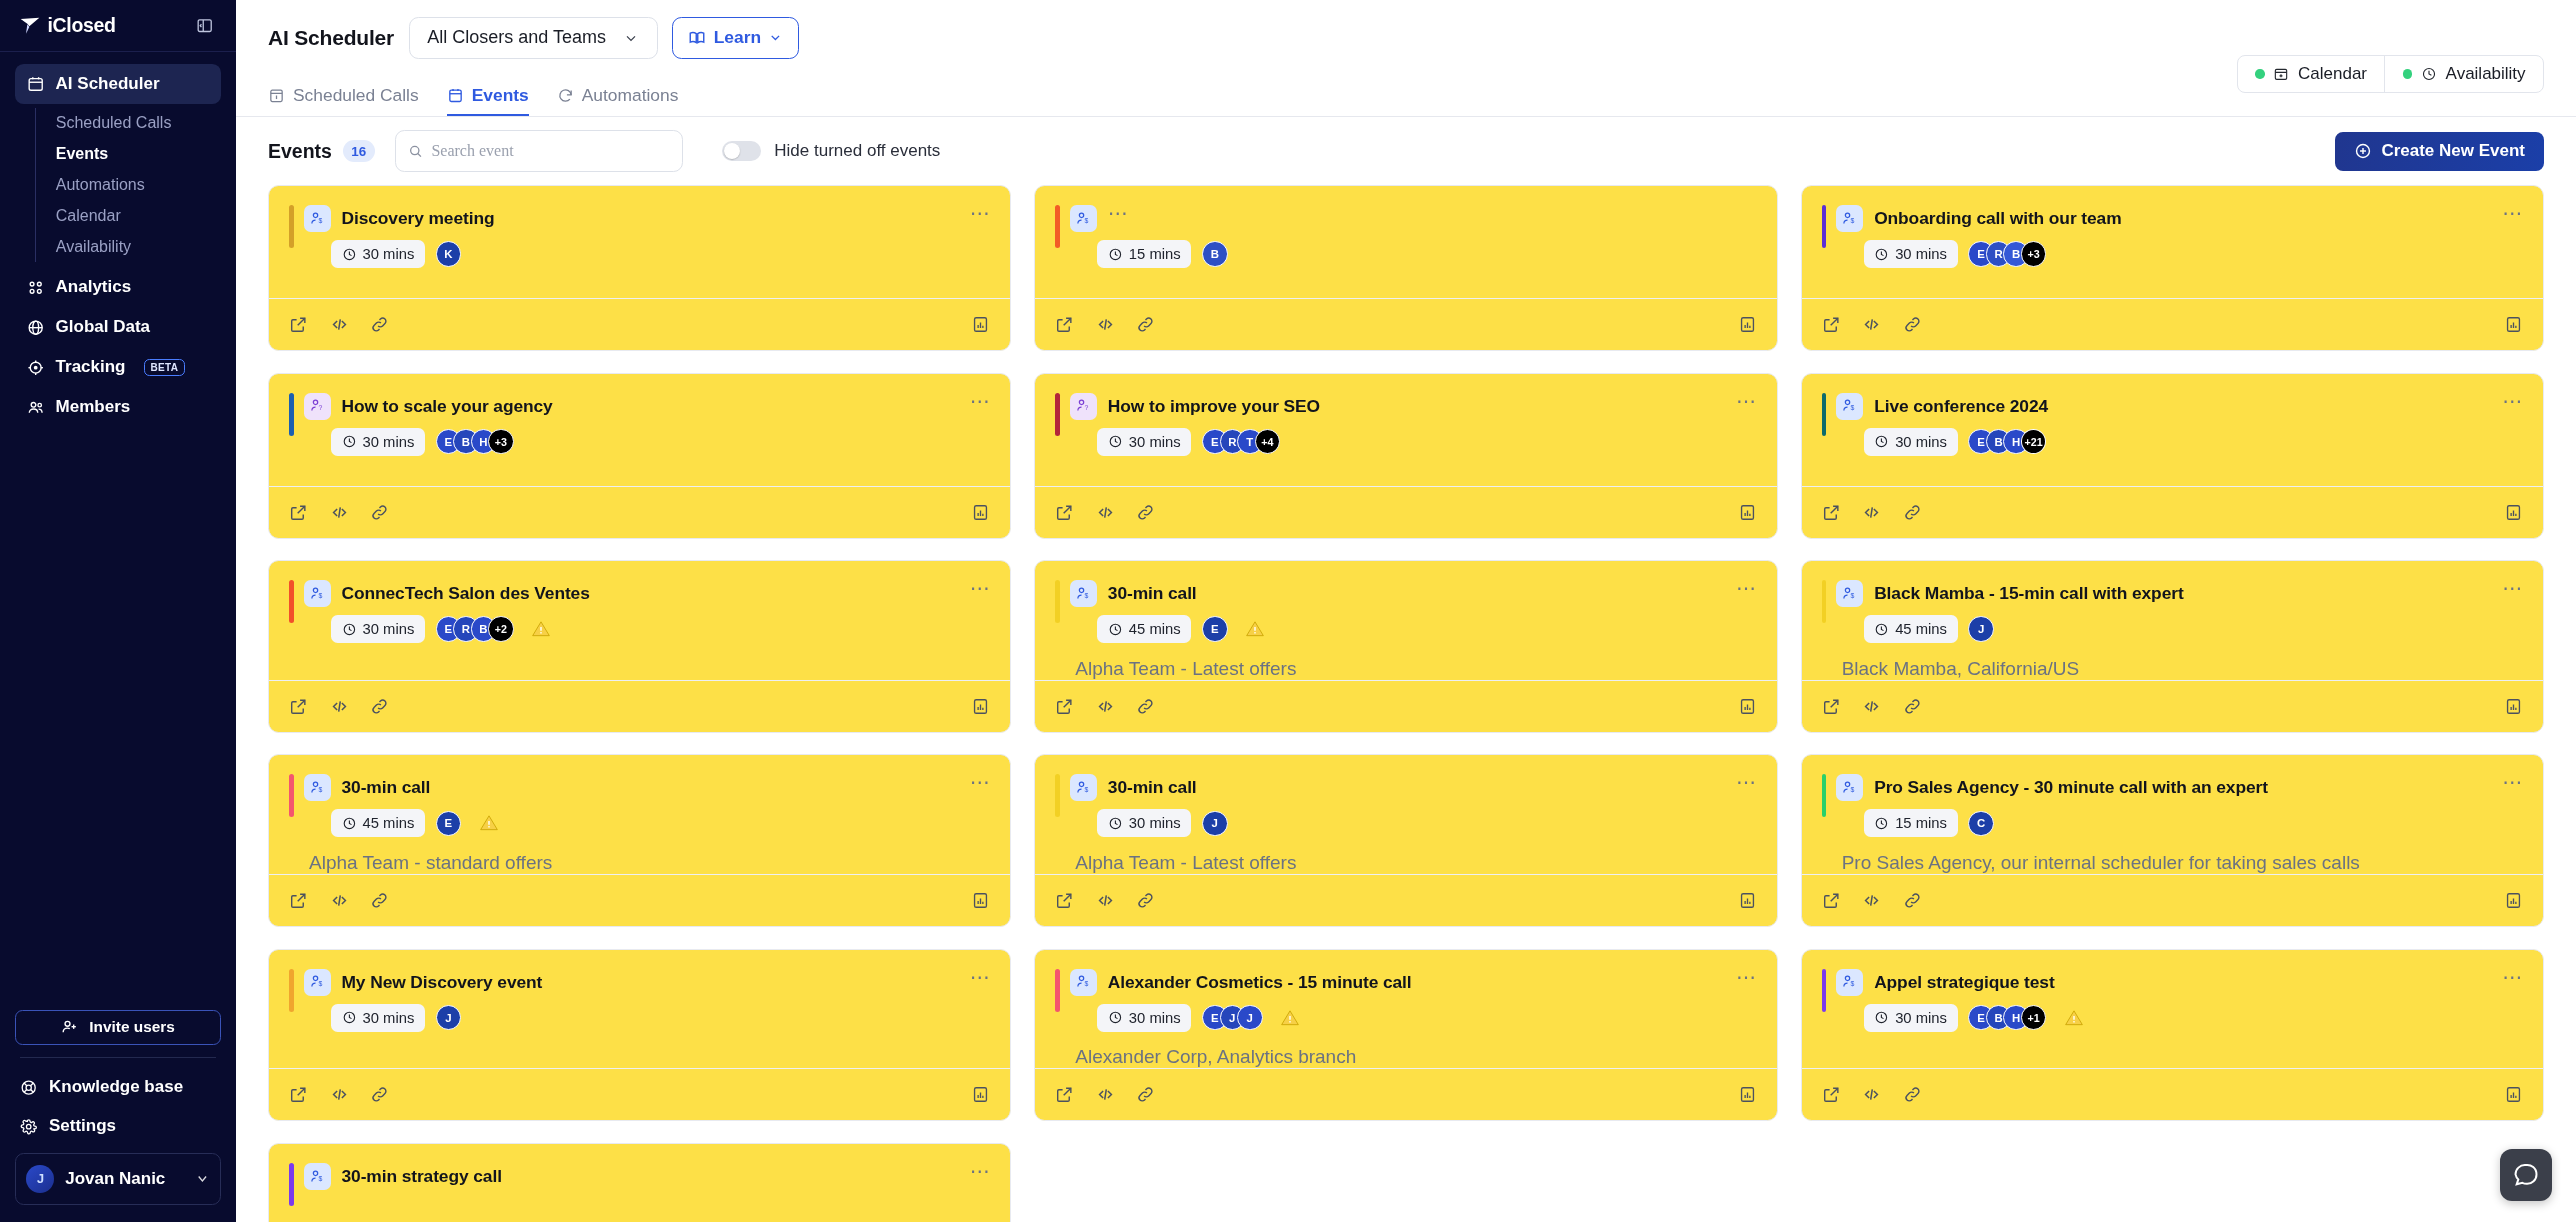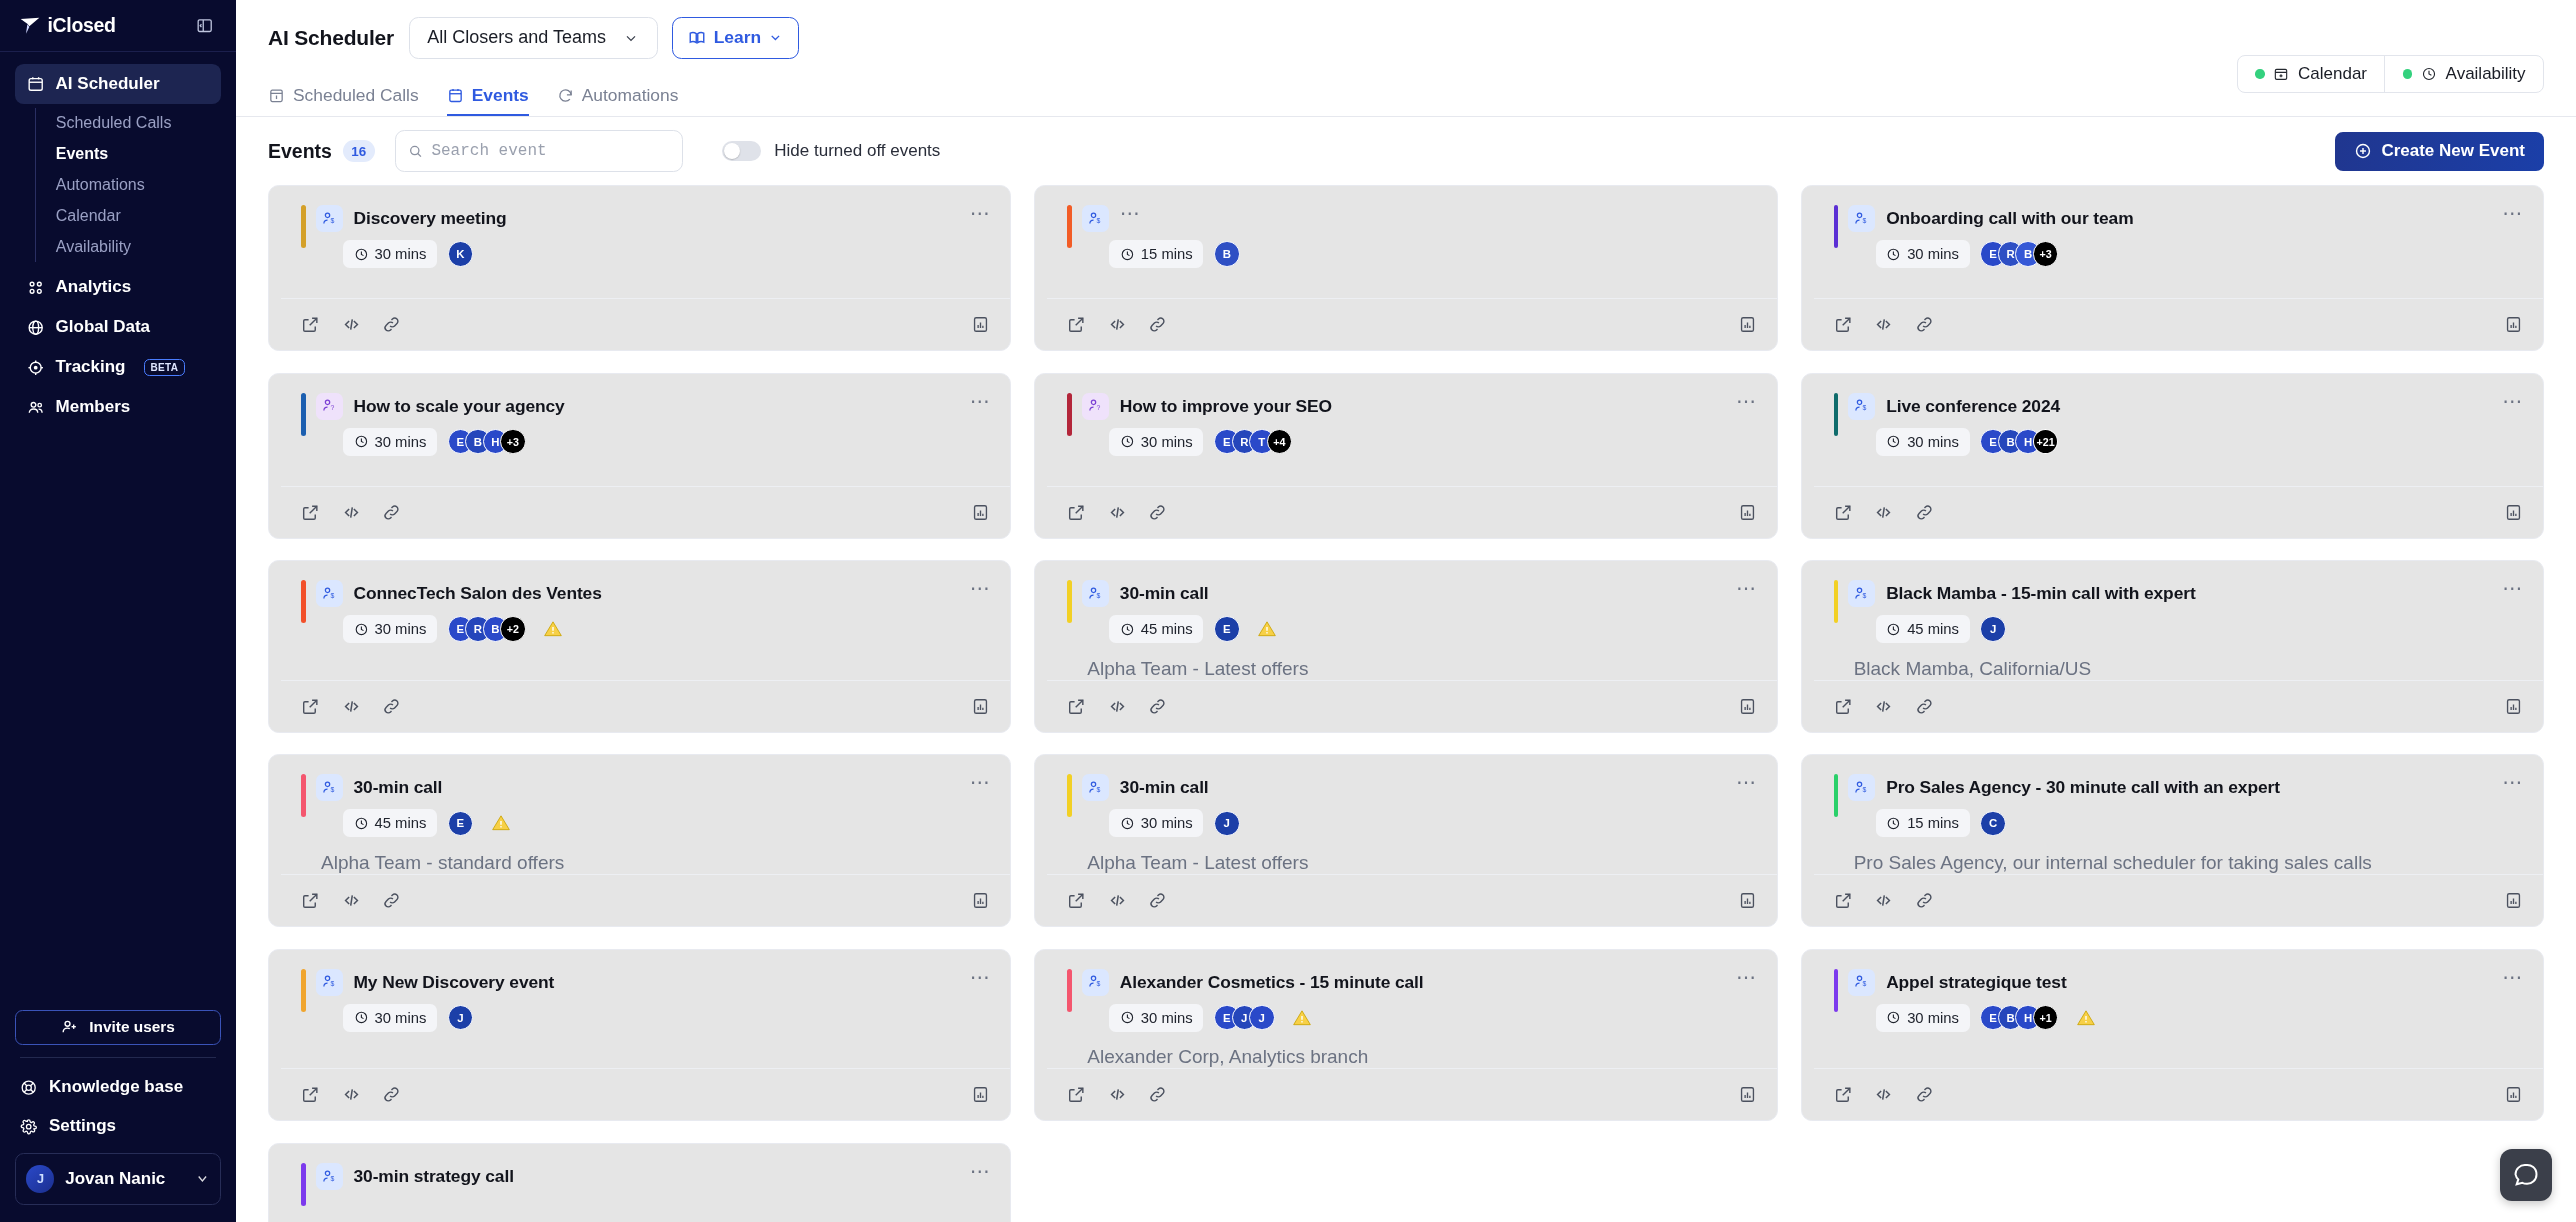--- a/index.html
+++ b/index.html
@@ -140,21 +140,21 @@
     border-radius: 14.8px; padding: 3.4px 8.7px; margin-right: 20px;
   }
   .search-wrap {
     width: 288px; height: 42px;
     border: 0.7px solid #dde1e9; border-radius: 9.4px;
     display: flex; align-items: center; gap: 8px; padding: 0 12px;
     margin-right: 39px;
   }
   .search-wrap input {
     border: none; outline: none; font-size: 16px; color: #2a2e3a;
-    font-family: Liberation Mono, monospace; width: 100%; background: transparent;
+    font-family: Liberation Serif, serif; width: 100%; background: transparent;
   }
   .search-wrap input::placeholder { color: #9aa0ae; }
   .toggle-wrap { display: flex; align-items: center; gap: 13.4px; }
   .toggle {
     width: 39px; height: 20px; border-radius: 10.7px; background: #dfe2e9;
     position: relative; cursor: pointer; flex: 0 0 39px;
   }
   .toggle .knob {
     position: absolute; left: 2px; top: 2px; width: 16px; height: 16px;
     border-radius: 50%; background: #ffffff; box-shadow: 0 0.7px 1.3px rgba(0,0,0,.25);
@@ -169,23 +169,23 @@
     border-radius: 8px; cursor: pointer;
   }
 
   
   .grid {
     padding: 0 32px; display: grid;
     grid-template-columns: repeat(3, 1fr);
     gap: 21.5px 23px;
   }
   .card {
-    background: #e5e5e5; border: 0.7px solid #e8eaf0; border-radius: 10.7px;
+    background: #fde047; border: 0.7px solid #e8eaf0; border-radius: 10.7px;
     min-height: 166px; display: flex; flex-direction: column;
-    position: relative; overflow: hidden; padding-left: 12px;
+    position: relative; overflow: hidden;
   }
   .card-body { padding: 19px 20px 0 20px; flex: 1; position: relative; }
   .card-head { display: flex; align-items: flex-start; gap: 10.7px; }
   .accent {
     position: absolute; left: 20px; top: 19px; width: 4.7px; height: 43px;
     border-radius: 2.7px;
   }
   .type-badge {
     width: 27px; height: 27px; border-radius: 6.7px;
     display: flex; align-items: center; justify-content: center;

